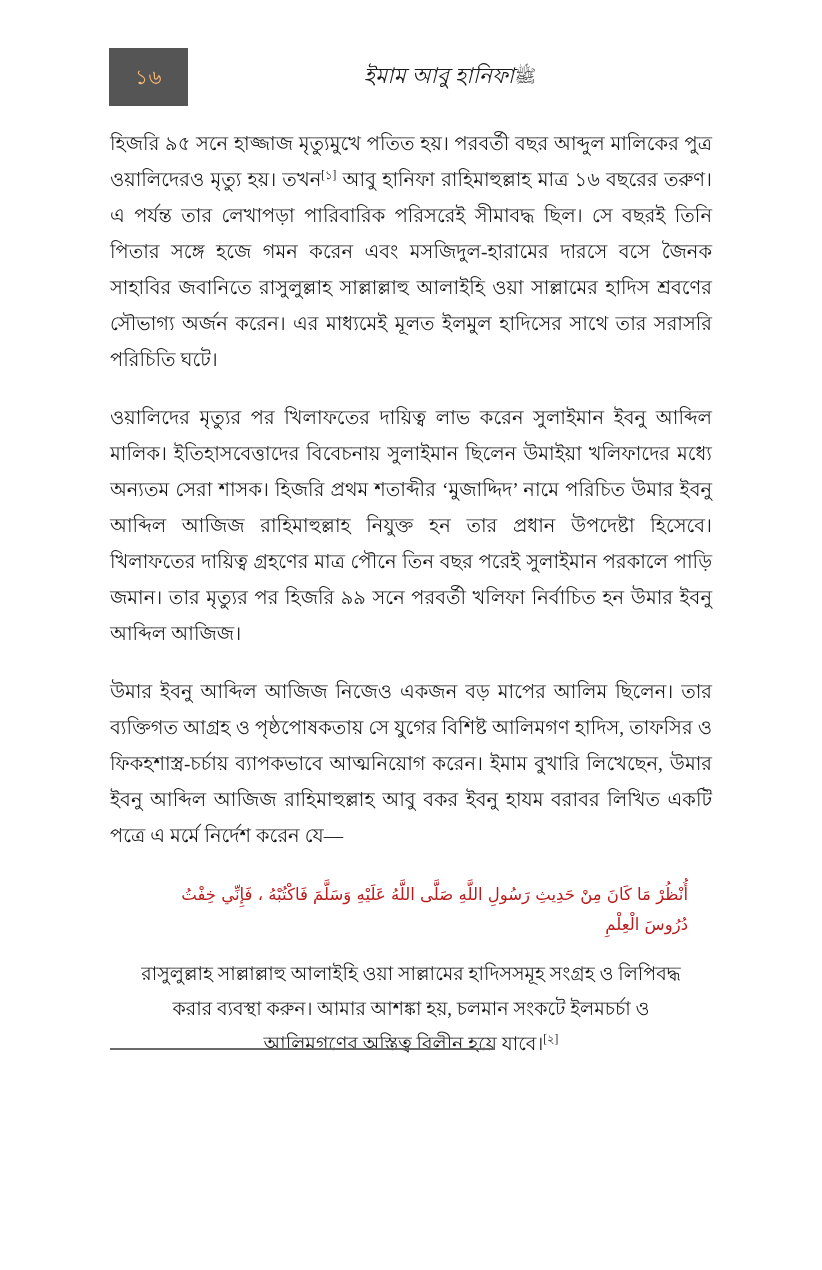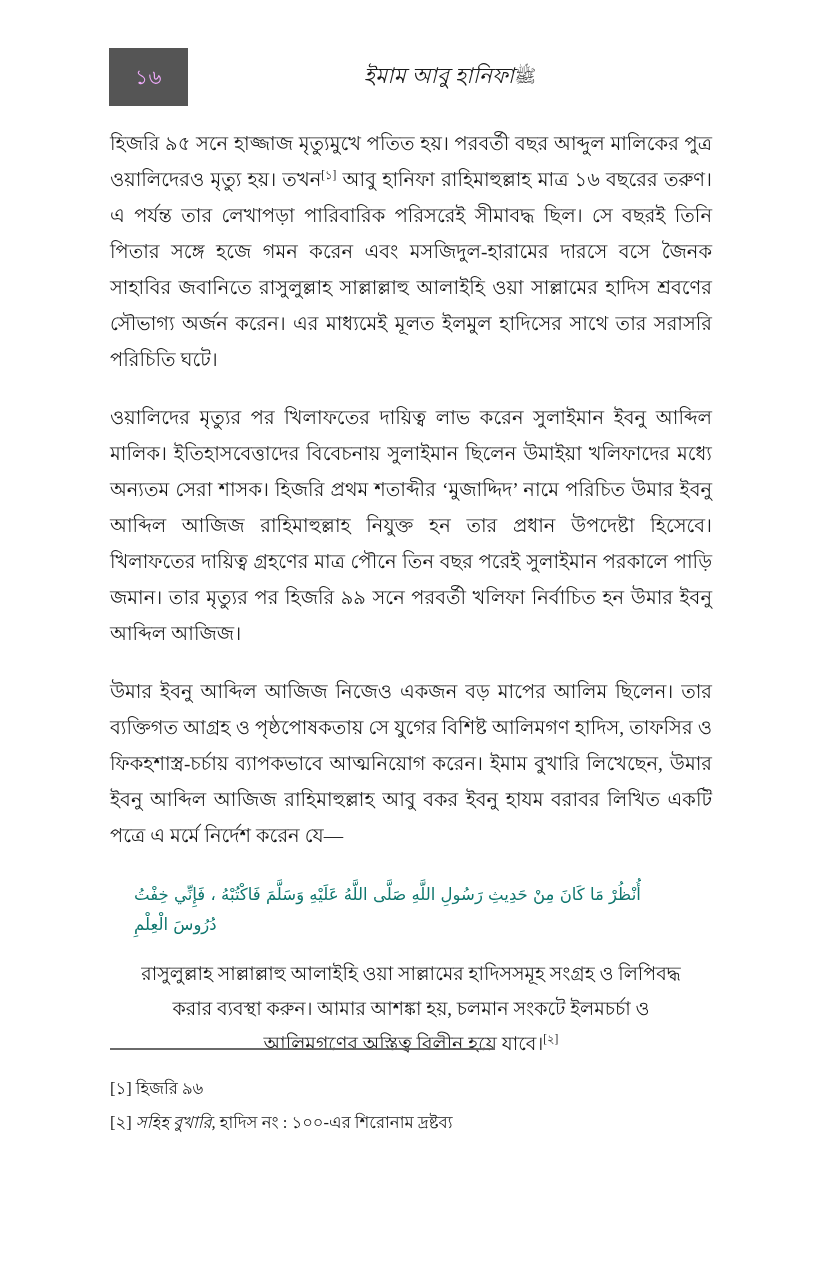--- a/index.html
+++ b/index.html
@@ -37,21 +37,21 @@
     left: 0;
     top: 0;
     width: 79px;
     height: 58px;
     background: #555555;
     display: flex;
     align-items: center;
     justify-content: center;
   }
   .folio-num {
-    color: #f0abfc;
+    color: #fdba74;
     font-size: 20px;
     line-height: 1;
     font-family: "Liberation Sans", "DejaVu Sans", sans-serif;
     letter-spacing: .5px;
   }
   .head-title {
     position: absolute;
     left: 79px;
     top: 0;
     width: 524px;
@@ -96,27 +96,27 @@
   .fn-ref {
     font-size: 11.5px;
     vertical-align: super;
     line-height: 0;
     letter-spacing: 0;
   }
 
   
   .arabic-quote {
     direction: rtl;
-    text-align: left;
+    text-align: right;
     font-family: "DejaVu Sans", "Liberation Sans", sans-serif;
     font-size: 16.5px;
     line-height: 30px;
     margin: 26px 0 8px 0;
     padding: 0 24px;
-    color: #0f766e;
+    color: #b91c1c;
   }
 
   
   .translation {
     font-size: 19px;
     line-height: 35px;
     text-align: center;
     margin: 16px 0 0 0;
     padding: 0 28px;
   }
@@ -171,18 +171,14 @@
     <div class="arabic-quote">
       <div>أُنْظُرْ مَا كَانَ مِنْ حَدِيثِ رَسُولِ اللَّهِ صَلَّى اللَّهُ عَلَيْهِ وَسَلَّمَ فَاكْتُبْهُ ، فَإِنِّي خِفْتُ دُرُوسَ الْعِلْمِ</div>
     </div>
 
     <p class="translation"><span>রাসুলুল্লাহ সাল্লাল্লাহু আলাইহি ওয়া সাল্লামের হাদিসসমূহ সংগ্রহ ও লিপিবদ্ধ করার ব্যবস্থা করুন। আমার আশঙ্কা হয়, চলমান সংকটে ইলমচর্চা ও আলিমগণের অস্তিত্ব বিলীন হয়ে যাবে।</span><span class="fn-ref">[২]</span></p>
 
   </div>
 
   <div class="fn-rule"></div>
 
-  <div class="footnotes">
-    <div class="fn-item"><span class="fn-marker">[১]</span>&nbsp;<span>হিজরি ৯৬</span></div>
-    <div class="fn-item"><span class="fn-marker">[২]</span>&nbsp;<span class="fn-italic">সহিহ বুখারি,</span><span> হাদিস নং : ১০০-এর শিরোনাম দ্রষ্টব্য</span></div>
-  </div>
 
 </div>
 
 </body></html>

